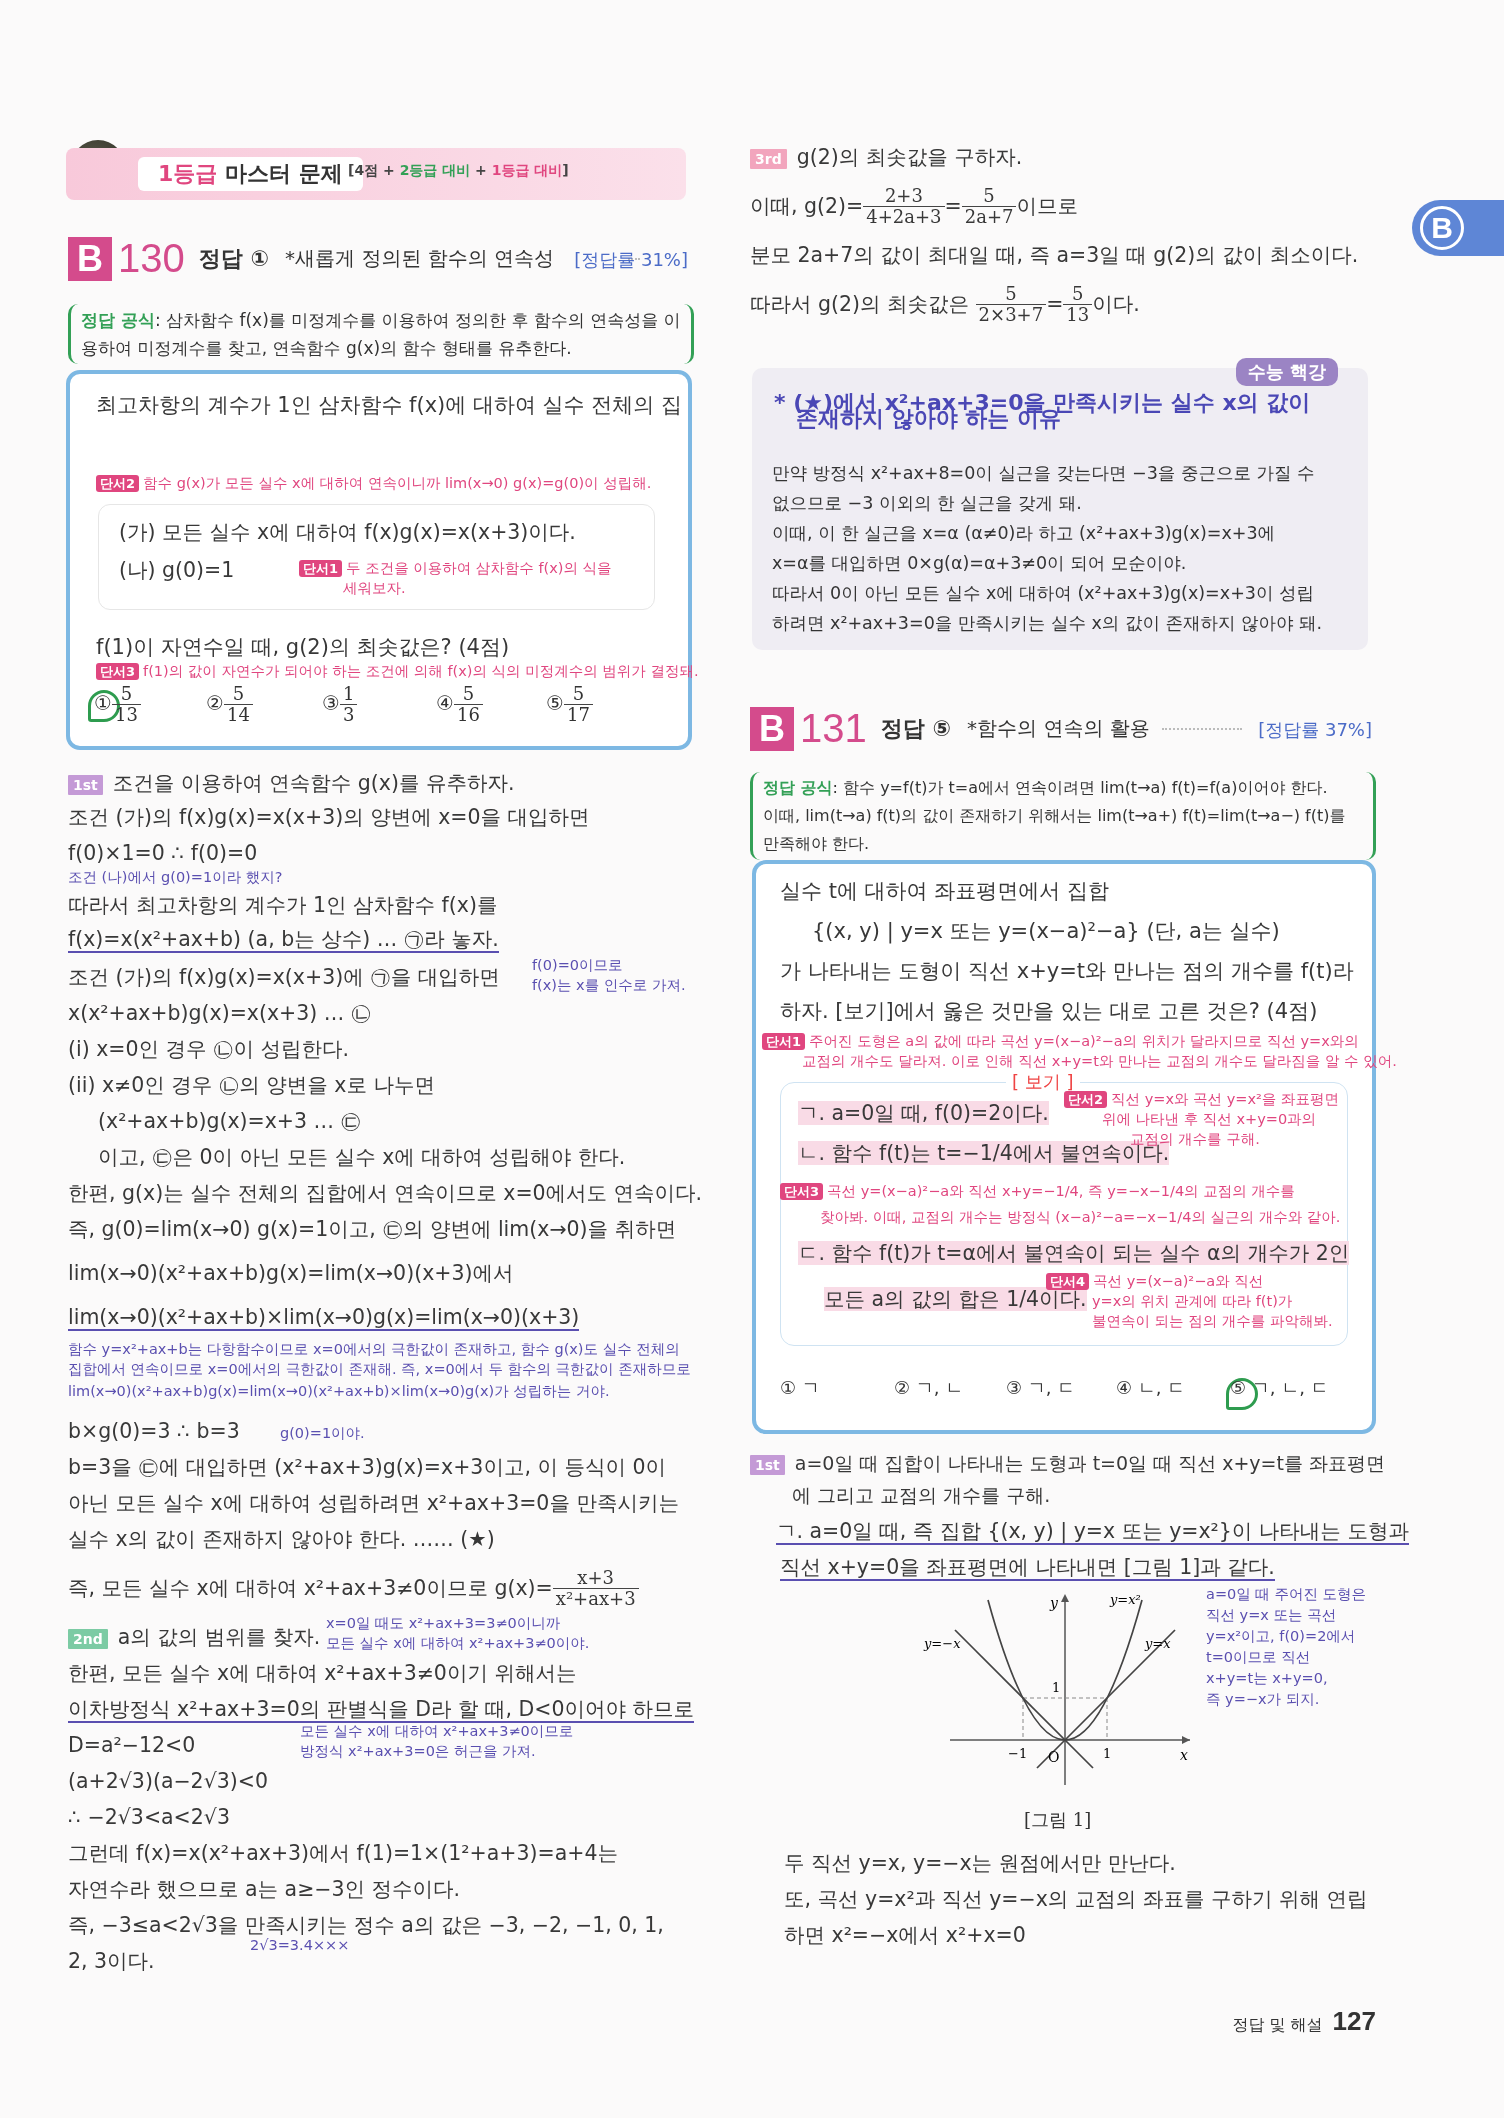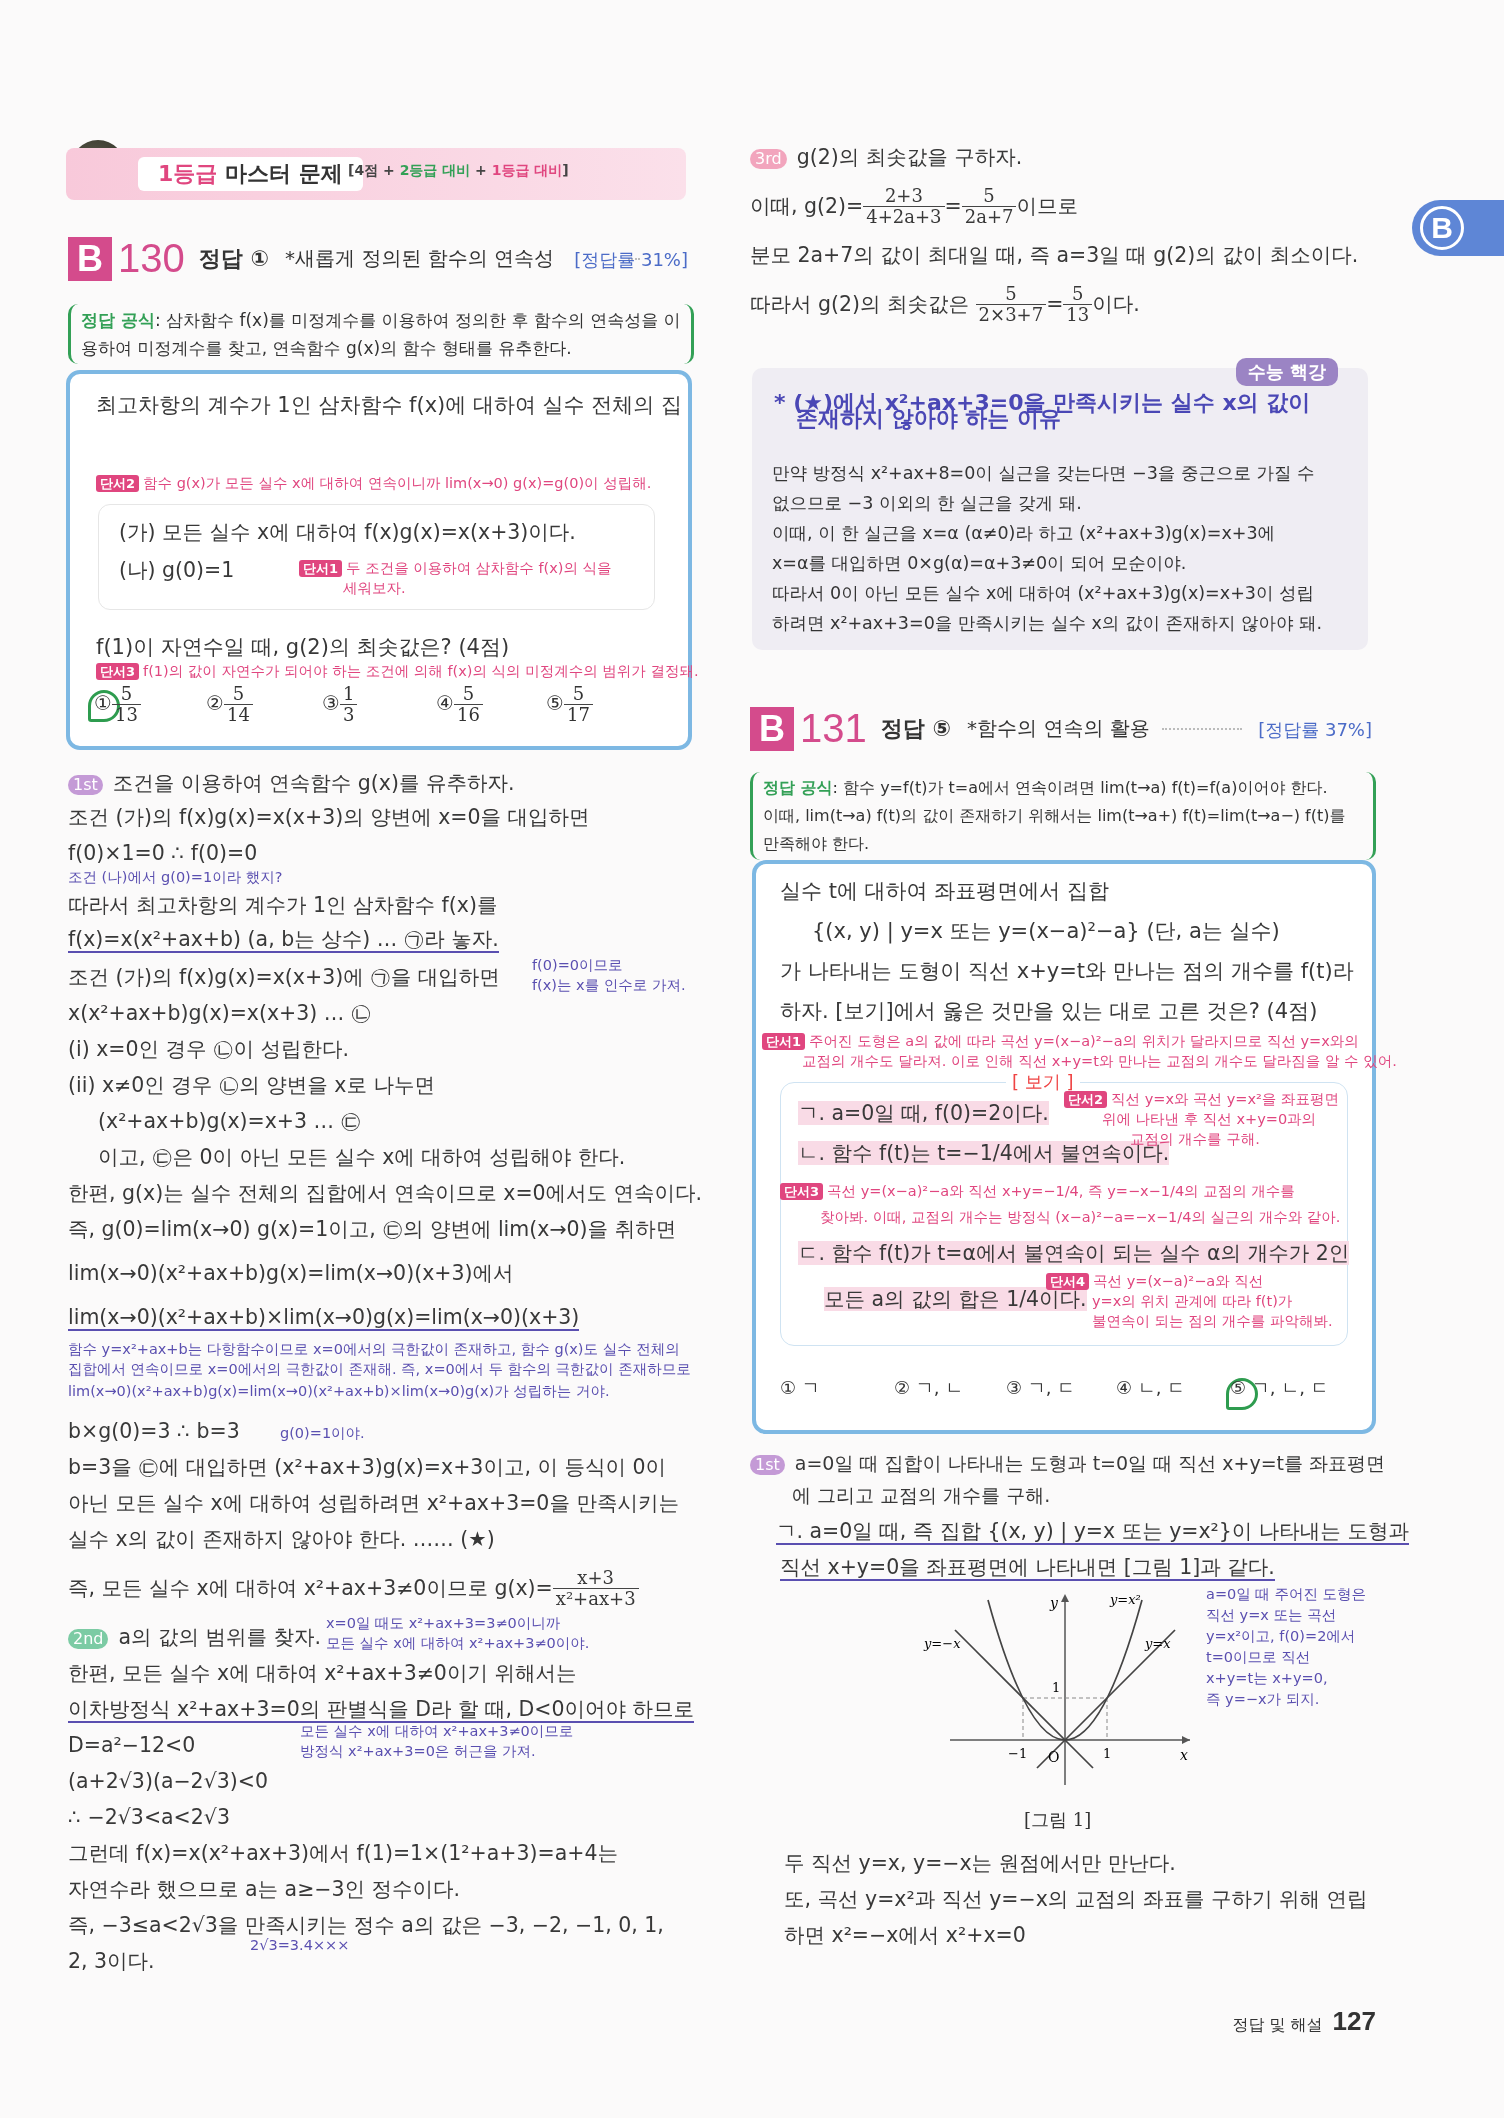--- a/index.html
+++ b/index.html
@@ -30,21 +30,21 @@
   .qans{font-size:22px;font-weight:bold;vertical-align:middle;margin-left:14px;}
   .qtopic{font-size:20px;vertical-align:middle;margin-left:16px;}
   .qrate{position:absolute;right:0;top:12px;font-size:18px;color:#4b6bc7;}
   .dots{position:absolute;top:22px;border-top:2px dotted #bbb;}
 
   .formula{border-left:3px solid #33a056;border-right:3px solid #33a056;border-radius:10px;padding:2px 10px;font-size:17px;line-height:28px;}
 
   .qbox{border:4px solid #7db8e3;border-radius:14px;background:#fff;}
   .cond{border:1.5px solid #e6e6e6;border-radius:12px;background:#fff;}
   .tag{display:inline-block;background:#e0467f;color:#fff;font-weight:bold;font-size:13px;padding:0 4px;border-radius:3px;line-height:17px;margin-right:4px;}
-  .step{display:inline-block;color:#fff;font-weight:normal;font-size:16px;padding:0 5px;border-radius:10px;line-height:20px;margin-right:10px;}
+  .step{display:inline-block;color:#fff;font-weight:bold;font-size:14px;padding:0 5px;border-radius:1px;line-height:20px;margin-right:10px;}
   .s1{background:#c49ad6;} .s2{background:#7ccba4;} .s3{background:#f2a5bd;}
   .choice{position:absolute;font-size:20px;white-space:nowrap;}
   .frac{display:inline-block;vertical-align:middle;text-align:center;font-family:"DejaVu Serif",serif;font-size:18px;line-height:20px;}
   .frac span{display:block;padding:0 3px;}
   .frac span:first-child{border-bottom:1.5px solid #444;}
   .circle-mark{position:absolute;border:3px solid #2e9c4f;border-radius:50% 50% 50% 10%;}
 
   .sidebox{left:752px;top:368px;width:616px;height:282px;background:#efedf3;border-radius:10px;}
   .sidebox .label{position:absolute;right:30px;top:-10px;background:#9b84c4;color:#fff;border-radius:10px;font-size:18px;padding:2px 12px;font-weight:bold;}
   .tab-b{left:1412px;top:200px;width:92px;height:56px;background:#5e86d6;border-radius:28px 0 0 28px;}

